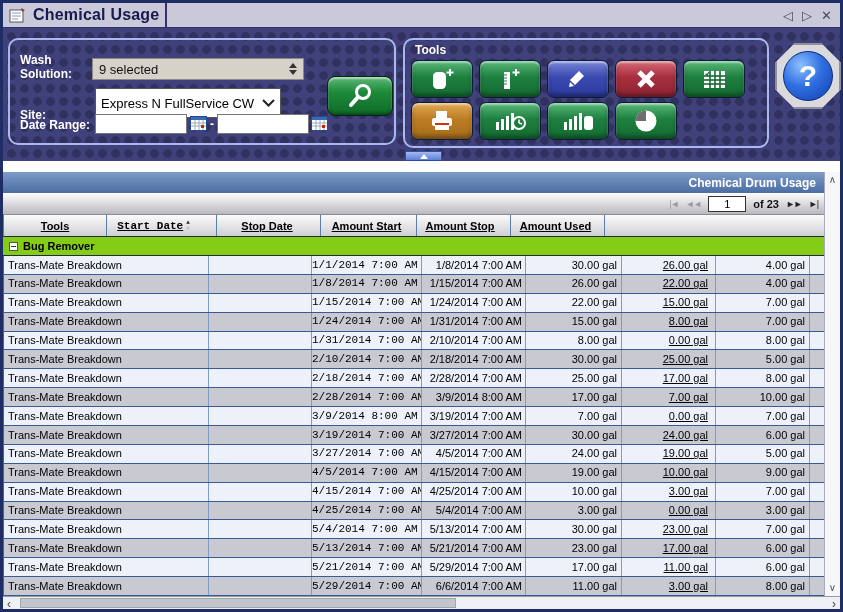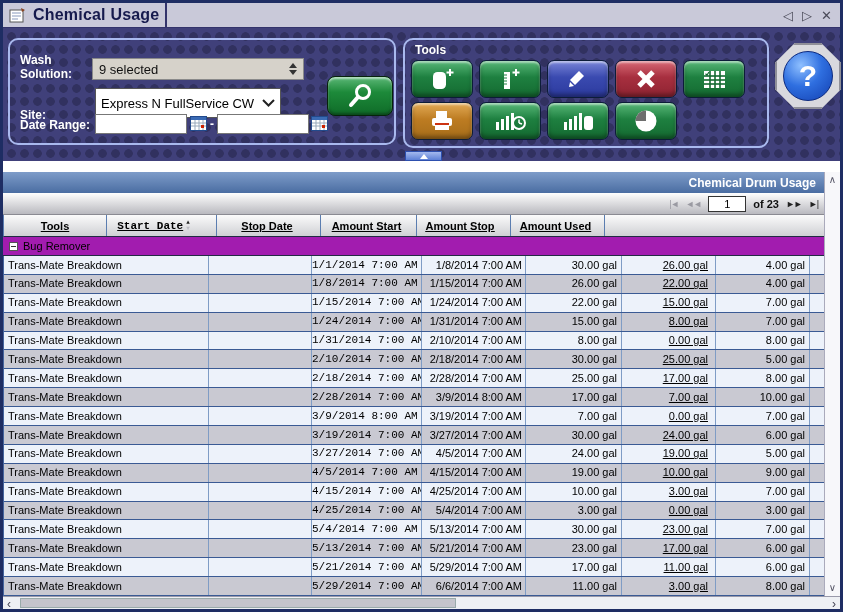--- a/index.html
+++ b/index.html
@@ -97,23 +97,23 @@
   .pg-of { font-weight:bold; color:#111; }
 
   .colheads { height:22px; background:linear-gradient(#fbfbfb, #cfd0d4); display:flex;
               border-bottom:1px solid #222b44; border-left:1px solid #5b7db0; }
   .hc { border-right:1px solid #5b7db0; display:flex; align-items:center; justify-content:center;
         gap:3px; font-size:11px; font-weight:bold; color:#000; cursor:pointer; }
   .hc span.lbl { text-decoration:underline; white-space:nowrap; }
   .sort { display:flex; flex-direction:column; gap:1px; font-size:6px; line-height:5px; }
   .sort .up { color:#222; } .sort .dn { color:#bdbdc4; }
 
-  .group-row { height:19px; background:#a21caf; border-bottom:1px solid #222b44;
+  .group-row { height:19px; background:#84cc16; border-bottom:1px solid #222b44;
                display:flex; align-items:center; gap:5px; padding-left:6px;
-               font-size:11px; font-weight:normal; color:#000; }
+               font-size:11px; font-weight:bold; color:#000; }
   .expander { width:9px; height:9px; border:1px solid #555; background:#fff; position:relative;
               cursor:pointer; }
   .expander::after { content:""; position:absolute; left:1px; right:1px; top:3px; height:1px;
                      background:#333; }
 
   .tbody { flex:1; overflow:hidden; border-left:1px solid #46659e; }
   .trow { height:18.9px; display:flex; border-bottom:1px solid #3a5a94; background:#edf2fa;
           cursor:default; }
   .trow.alt { background:#c9c9d2; }
   .trow .c { border-right:1px solid #7f9cc5; font-size:11px; color:#000; padding-top:2.5px;

